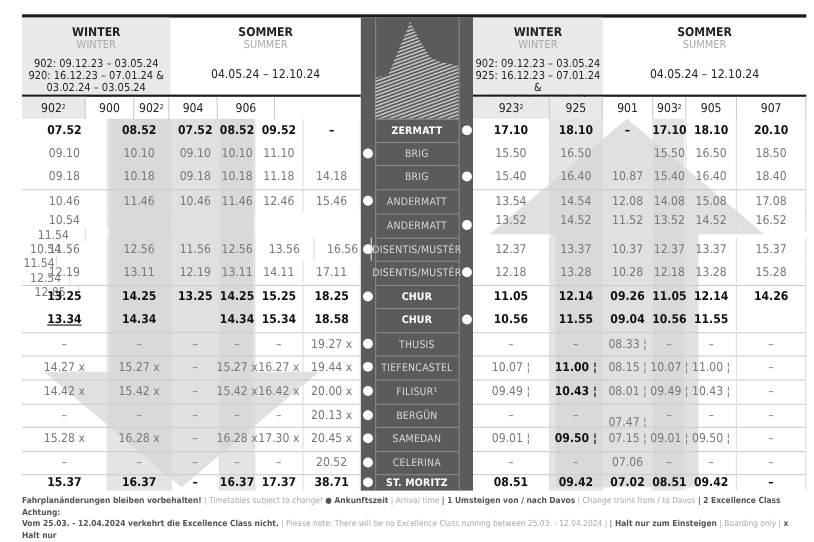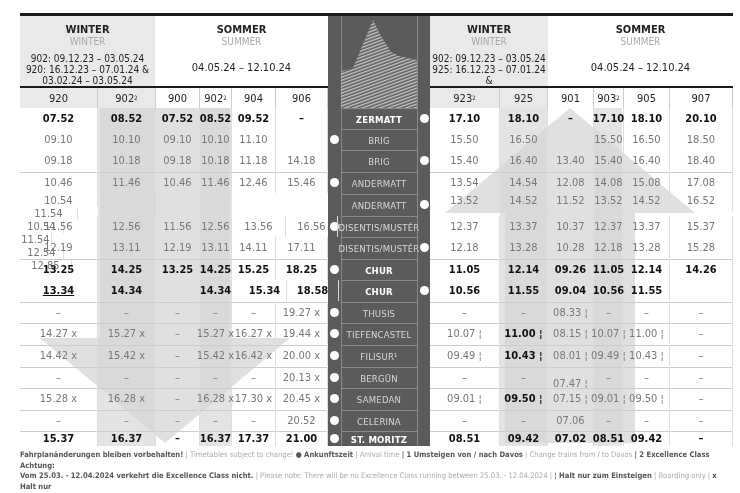--- a/index.html
+++ b/index.html
@@ -65,24 +65,20 @@
 <div class="hdr" style="left:548px;width:185px;">
   <div class="t1">SOMMER</div>
   <div class="t2">SUMMER</div>
   <div class="sdates">04.05.24 – 12.10.24</div>
 </div>
 
 <div class="midline" style="left:20px;width:308px;"></div>
 <div class="midline" style="left:430px;width:303px;"></div>
 
 <div class="numrow" id="numrow-left" style="left:20px;width:308px;">
-    <div class="w" style="width: 78px;">
-      <span>920</span>
-      <sup></sup>
-    </div>
     <div class="w" style="width: 58px;">
       <span>902</span>
       <sup>2</sup>
     </div>
     <div style="width: 44px;">
       <span>900</span>
       <sup></sup>
     </div>
     <div style="width: 32px;">
       <span>902</span>
@@ -219,21 +215,21 @@
       <div class="cell" style="width: 78px;">09.18</div>
       <div class="cell" style="width: 58px;">10.18</div>
       <div class="cell" style="width: 44px;">09.18</div>
       <div class="cell" style="width: 32px;">10.18</div>
       <div class="cell" style="width: 44px;">11.18</div>
       <div class="cell" style="width: 52px;">14.18</div>
     </div>
     <div class="row" style="left: 430px; top: 150px; height: 21px;">
       <div class="cell" style="width: 70px;">15.40</div>
       <div class="cell" style="width: 48px;">16.40</div>
-      <div class="cell" style="width: 46px;">13.40</div>
+      <div class="cell" style="width: 46px;">10.87</div>
       <div class="cell" style="width: 30px;">15.40</div>
       <div class="cell" style="width: 46px;">16.40</div>
       <div class="cell" style="width: 63px;">18.40</div>
     </div>
     <div class="rowline" style="left: 20px; top: 172px; width: 308px;"></div>
     <div class="rowline" style="left: 430px; top: 172px; width: 303px;"></div>
     <div class="row" style="left: 20px; top: 172px; height: 21px;">
       <div class="cell" style="width: 78px;">10.46</div>
       <div class="cell" style="width: 58px;">11.46</div>
       <div class="cell" style="width: 44px;">10.46</div>
@@ -313,21 +309,21 @@
       <div class="cell b" style="width: 46px;">09.26</div>
       <div class="cell b" style="width: 30px;">11.05</div>
       <div class="cell b" style="width: 46px;">12.14</div>
       <div class="cell b" style="width: 63px;">14.26</div>
     </div>
     <div class="row" style="left: 20px; top: 280px; height: 21px;">
       <div class="cell b" style="width: 78px; text-decoration: underline;">13.34</div>
       <div class="cell b" style="width: 58px;">14.34</div>
       <div class="cell b" style="width: 44px;"></div>
       <div class="cell b" style="width: 32px;">14.34</div>
-      <div class="cell b" style="width: 44px; margin-left: 11px;">15.34</div>
+      <div class="cell b" style="width: 44px;">15.34</div>
       <div class="cell b" style="width: 52px;">18.58</div>
     </div>
     <div class="row" style="left: 430px; top: 280px; height: 21px;">
       <div class="cell b" style="width: 70px;">10.56</div>
       <div class="cell b" style="width: 48px;">11.55</div>
       <div class="cell b" style="width: 46px;">09.04</div>
       <div class="cell b" style="width: 30px;">10.56</div>
       <div class="cell b" style="width: 46px;">11.55</div>
       <div class="cell b" style="width: 63px;"></div>
     </div>
@@ -440,21 +436,21 @@
       <div class="cell" style="width: 63px;">–</div>
     </div>
     <div class="rowline" style="left: 20px; top: 431px; width: 308px;"></div>
     <div class="rowline" style="left: 430px; top: 431px; width: 303px;"></div>
     <div class="row" style="left: 20px; top: 431px; height: 15px;">
       <div class="cell b" style="width: 78px;">15.37</div>
       <div class="cell b" style="width: 58px;">16.37</div>
       <div class="cell b" style="width: 44px;">–</div>
       <div class="cell b" style="width: 32px;">16.37</div>
       <div class="cell b" style="width: 44px;">17.37</div>
-      <div class="cell b" style="width: 52px;">21.00</div>
+      <div class="cell b" style="width: 52px;">38.71</div>
     </div>
     <div class="row" style="left: 430px; top: 431px; height: 15px;">
       <div class="cell b" style="width: 70px;">08.51</div>
       <div class="cell b" style="width: 48px;">09.42</div>
       <div class="cell b" style="width: 46px;">07.02</div>
       <div class="cell b" style="width: 30px;">08.51</div>
       <div class="cell b" style="width: 46px;">09.42</div>
       <div class="cell b" style="width: 63px;">–</div>
     </div>
   </div>

